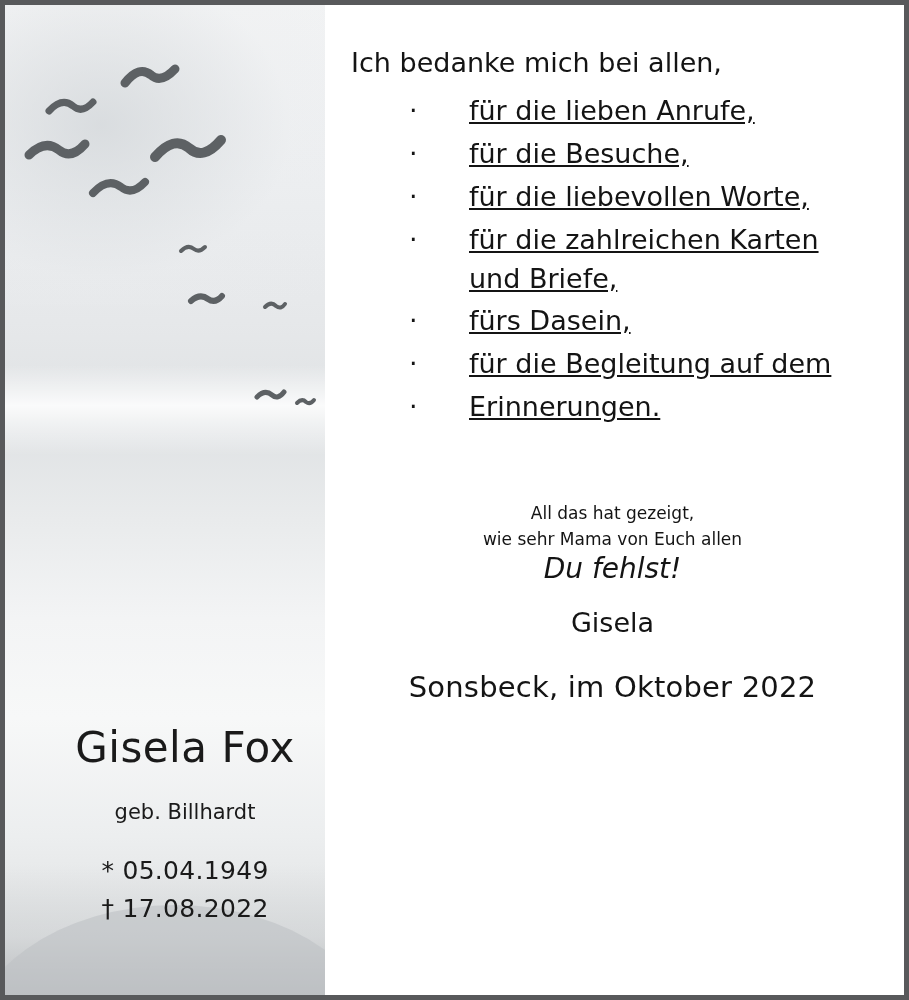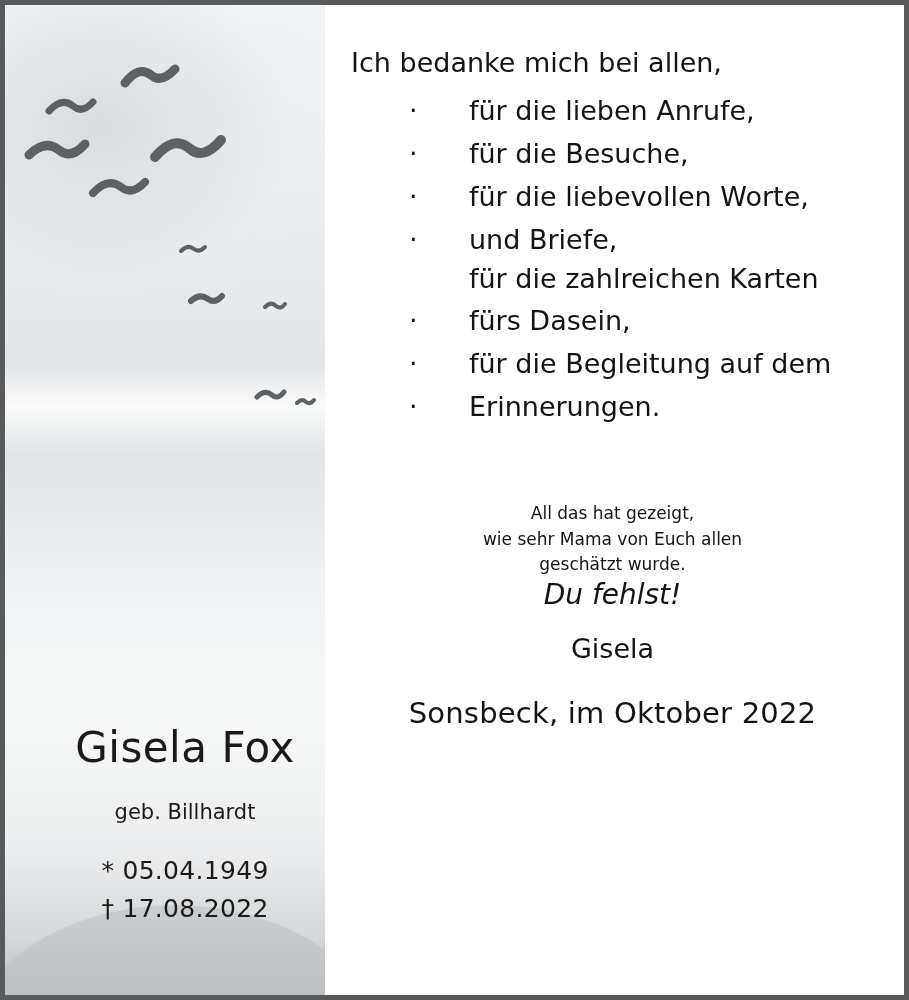--- a/index.html
+++ b/index.html
@@ -142,20 +142,21 @@
   }
   ul.thanks li .bullet {
     position: absolute;
     left: 62px;
     top: 0;
     font-size: 27px;
     line-height: 1.44;
   }
   ul.thanks li .txt {
     display: block;
+    text-decoration: underline;
   }
 
   .closing {
     margin-top: 74px;
     text-align: center;
     font-size: 17px;
     line-height: 1.5;
   }
   .closing p { margin: 0; }
 
@@ -228,41 +229,40 @@
         <li>
           <span class="bullet">·</span>
           <span class="txt">für die Besuche,</span>
         </li>
         <li>
           <span class="bullet">·</span>
           <span class="txt">für die liebevollen Worte,</span>
         </li>
         <li>
           <span class="bullet">·</span>
+          <span class="txt">für die zahlreichen Karten</span>
           <span class="txt cont">und Briefe,</span>
-          <span class="txt">für die zahlreichen Karten</span>
         </li>
         <li>
           <span class="bullet">·</span>
           <span class="txt">fürs Dasein,</span>
         </li>
         <li>
           <span class="bullet">·</span>
           <span class="txt">für die Begleitung auf dem</span>
         </li>
         <li>
           <span class="bullet">·</span>
           <span class="txt cont">Erinnerungen.</span>
         </li>
       </ul>
 
       <div class="closing">
         <p>All das hat gezeigt,</p>
         <p>wie sehr Mama von Euch allen</p>
-        <p>geschätzt wurde.</p>
       </div>
 
       <div class="farewell">Du fehlst!</div>
       <div class="signature">Gisela</div>
       <div class="place-date">Sonsbeck, im Oktober 2022</div>
     </div>
 
   </div>
 </div>
 

